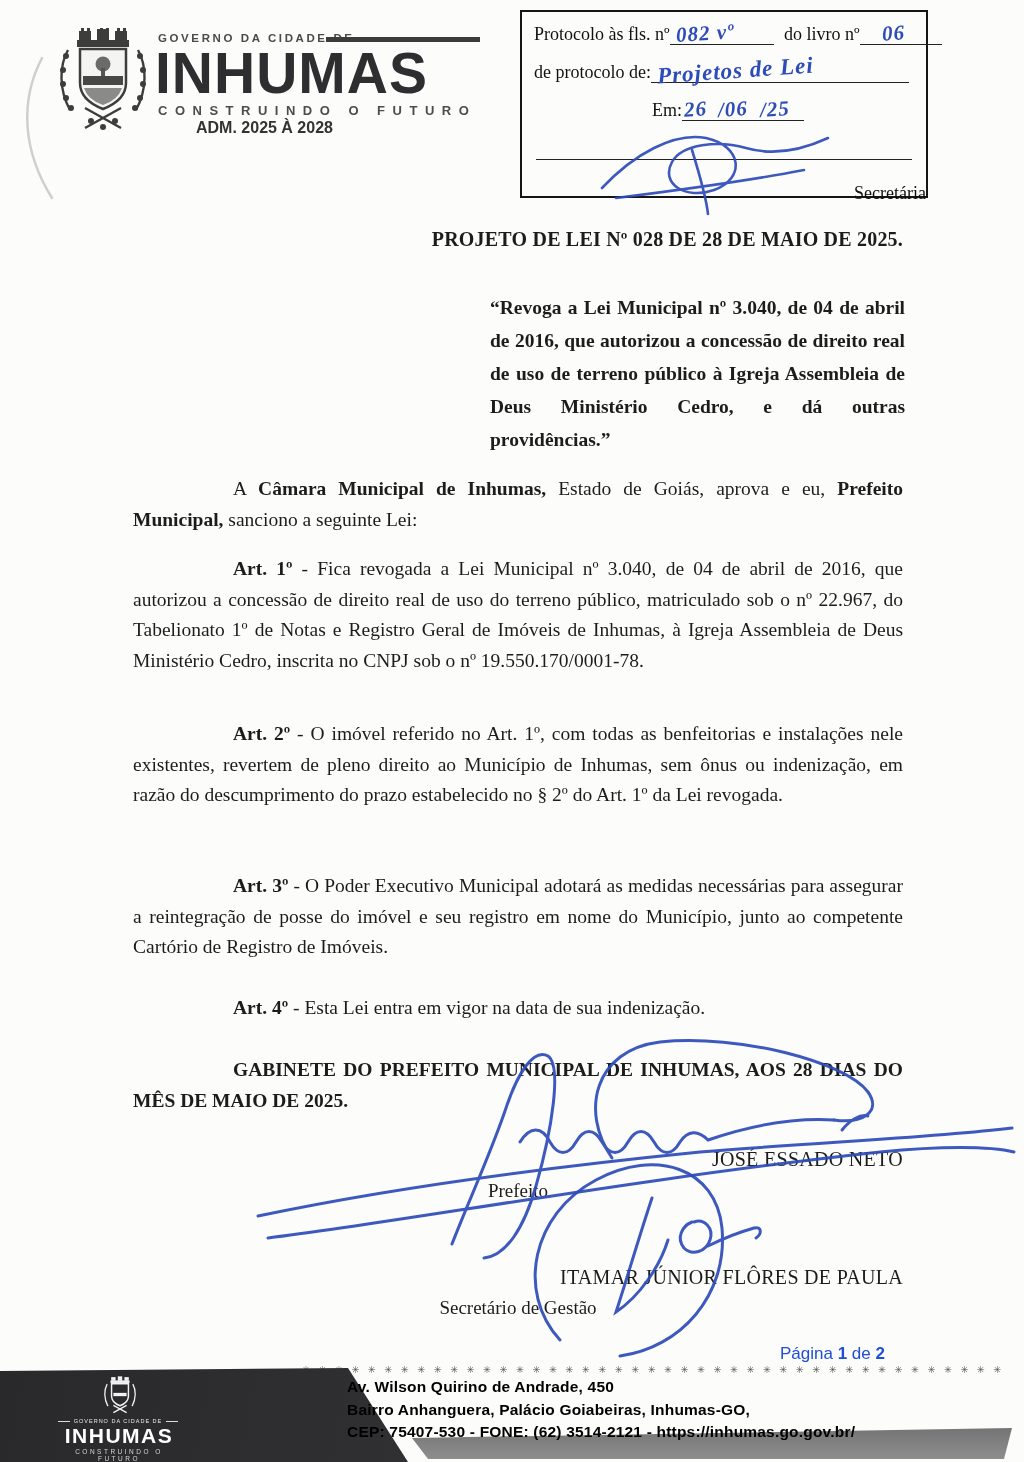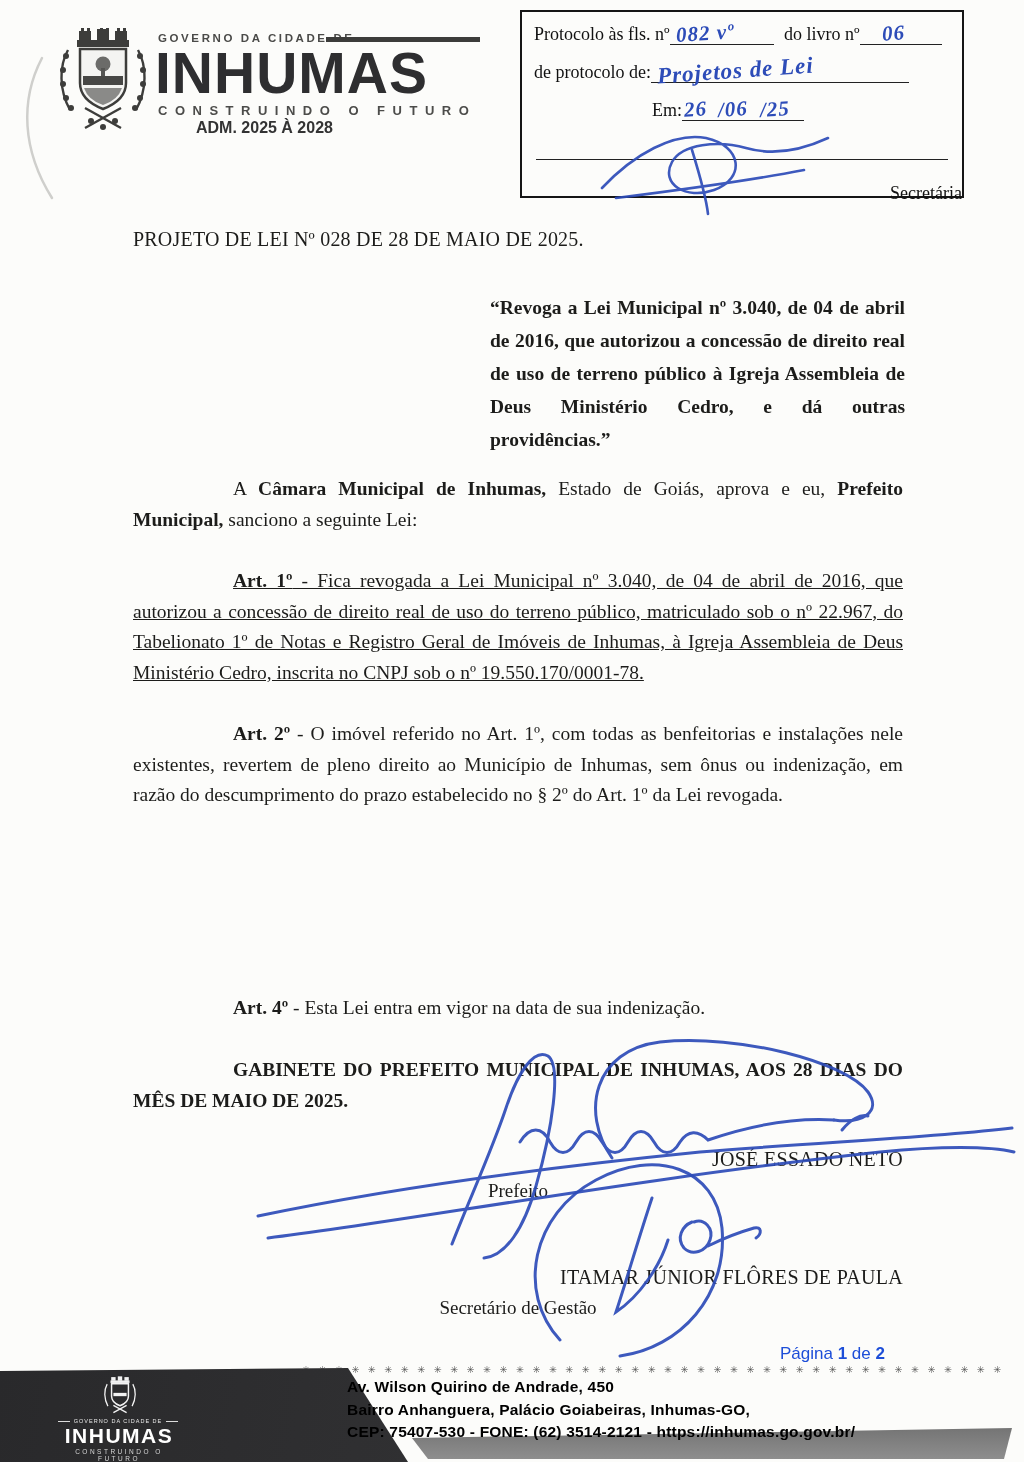--- a/index.html
+++ b/index.html
@@ -15,32 +15,32 @@
   .gov-label { font-family:"Liberation Sans",sans-serif; font-size:11.5px; font-weight:bold;
     letter-spacing:2.6px; color:#4a4a48; }
   .brand-rule { height:5px; background:#3c3c3a; }
   .city-big { font-family:"Liberation Sans",sans-serif; font-weight:900; font-size:57px;
     letter-spacing:1px; color:#2e2e30; transform:scaleY(1.02); }
   .slogan { font-family:"Liberation Sans",sans-serif; font-size:13px; font-weight:600;
     letter-spacing:7.5px; color:#4c4c4a; }
   .adm { font-family:"Liberation Sans",sans-serif; font-size:16px; font-weight:bold; color:#333; }
 
   
-  .proto-box { left:520px; top:10px; width:444px; height:188px; border:2px solid #151515; background:transparent; }
+  .proto-box { left:520px; top:10px; width:408px; height:188px; border:2px solid #151515; background:transparent; }
   .proto-box .row { position:absolute; left:12px; right:12px; white-space:nowrap; font-size:18px; color:#111; }
   .blank { display:inline-block; border-bottom:1.6px solid #222; height:20px; vertical-align:bottom; position:relative; }
   .ink { color:#2d4cb8; font-style:italic; font-weight:bold; font-family:"Liberation Serif",serif; }
   .ink-val { position:absolute; left:6px; bottom:-2px; font-size:21px; transform:rotate(-4deg); letter-spacing:1px; white-space:nowrap; }
   .sig-line { position:absolute; left:14px; right:14px; top:147px; border-top:1.6px solid #222; }
   .secretaria { position:absolute; width:100%; top:151px; text-align:right; font-size:18px; color:#111;margin-top:20px; }
 
   
   .doc-par { left:133px; width:770px; text-align:justify; font-size:19.5px; line-height:30.5px; }
   .indent { text-indent:100px; }
-  .doc-title { left:133px; top:228px; width:770px; text-align:left; font-weight:normal; font-size:20px; letter-spacing:0.2px; }
+  .doc-title { left:133px; top:228px; width:770px; text-align:right; font-weight:bold; font-size:20px; letter-spacing:0.2px; }
   .ementa { left:490px; top:291px; width:415px; font-weight:bold; text-align:justify; font-size:19.5px; line-height:33px; }
   .bold { font-weight:bold; }
   .closing { font-weight:bold; }
   .sig-name { left:133px; width:770px; text-align:right; font-weight:normal; font-size:20px; letter-spacing:0.3px; }
   .sig-role { left:133px; width:770px; text-align:center; font-size:19px; }
 
   
   .page-info { left:780px; top:1344px; font-family:"Liberation Sans",sans-serif; font-size:17px; color:#1d4ed8; }
   .dotted-sep { left:302px; top:1364px; width:720px; height:14px; overflow:hidden; white-space:nowrap;
     font-size:9.5px; letter-spacing:8.5px; color:#4f4f4f; }
@@ -130,28 +130,31 @@
   </div>
 
   <div class="abs doc-title">PROJETO DE LEI Nº 028 DE 28 DE MAIO DE 2025.</div>
 
   <div class="abs ementa">“Revoga a Lei Municipal nº 3.040, de 04 de abril de 2016, que autorizou a concessão de direito real de uso de terreno público à Igreja Assembleia de Deus Ministério Cedro, e dá outras providências.”</div>
 
   <div class="abs doc-par indent" style="top:474px;">
     <span>A </span><span class="bold">Câmara Municipal de Inhumas,</span><span> Estado de Goiás, aprova e eu, </span><span class="bold">Prefeito Municipal,</span><span> sanciono a seguinte Lei:</span>
   </div>
 
-  <div class="abs doc-par indent" style="top:566px;text-decoration:underline;">
+  <div class="abs doc-par indent" style="top:554px;">
     <span class="bold">Art. 1º</span><span> - Fica revogada a Lei Municipal nº 3.040, de 04 de abril de 2016, que autorizou a concessão de direito real de uso do terreno público, matriculado sob o nº 22.967, do Tabelionato 1º de Notas e Registro Geral de Imóveis de Inhumas, à Igreja Assembleia de Deus Ministério Cedro, inscrita no CNPJ sob o nº 19.550.170/0001-78.</span>
   </div>
 
   <div class="abs doc-par indent" style="top:719px;">
     <span class="bold">Art. 2º</span><span> - O imóvel referido no Art. 1º, com todas as benfeitorias e instalações nele existentes, revertem de pleno direito ao Município de Inhumas, sem ônus ou indenização, em razão do descumprimento do prazo estabelecido no § 2º do Art. 1º da Lei revogada.</span>
   </div>
 
+  <div class="abs doc-par indent" style="top:871px;">
+    <span class="bold">Art. 3º</span><span> - O Poder Executivo Municipal adotará as medidas necessárias para assegurar a reintegração de posse do imóvel e seu registro em nome do Município, junto ao competente Cartório de Registro de Imóveis.</span>
+  </div>
 
   <div class="abs doc-par indent" style="top:993px;">
     <span class="bold">Art. 4º</span><span> - Esta Lei entra em vigor na data de sua indenização.</span>
   </div>
 
   <div class="abs doc-par indent closing" style="top:1055px;">GABINETE DO PREFEITO MUNICIPAL DE INHUMAS, AOS 28 DIAS DO MÊS DE MAIO DE 2025.</div>
 
   <div class="abs sig-name" style="top:1148px;">JOSÉ ESSADO NETO</div>
   <div class="abs sig-role" style="top:1180px;">Prefeito</div>
   <div class="abs sig-name" style="top:1266px;">ITAMAR JÚNIOR FLÔRES DE PAULA</div>

